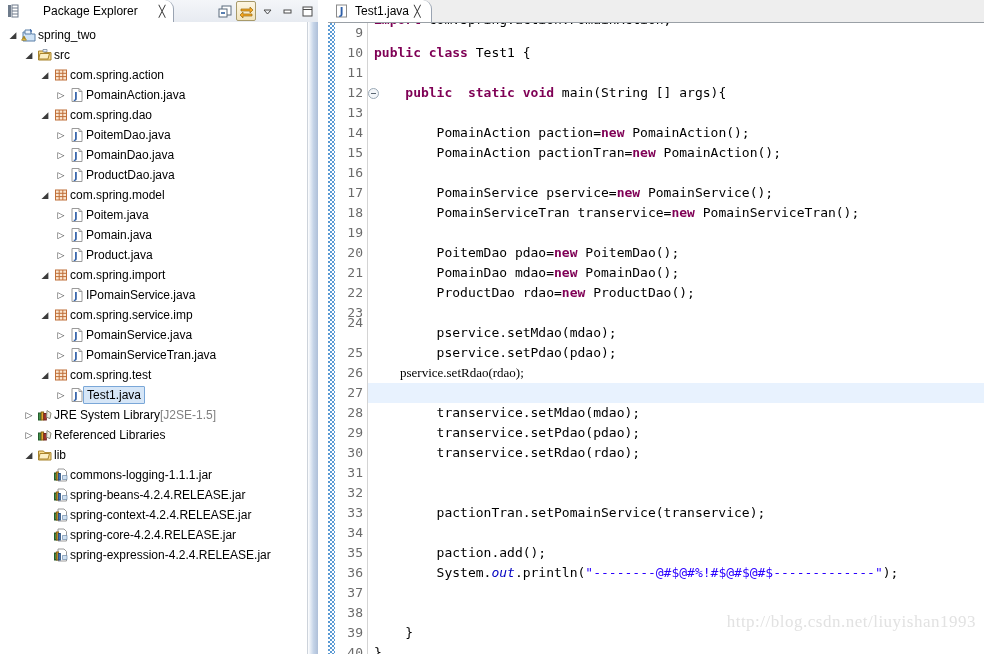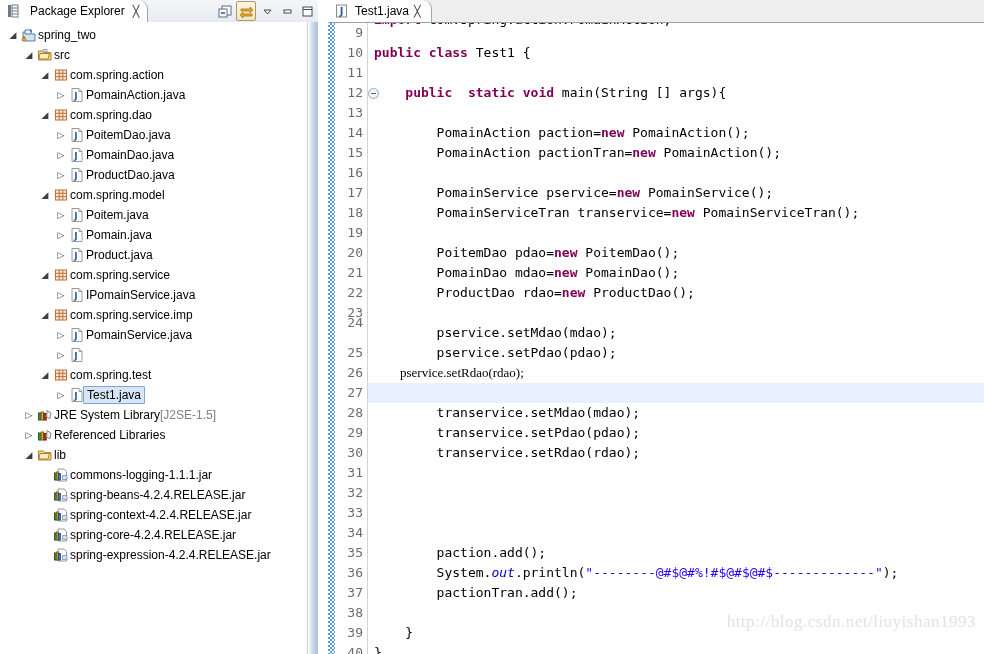--- a/index.html
+++ b/index.html
@@ -17,21 +17,21 @@
     background:#ffffff;
   }
   .ex-tabbar{
     position:relative;height:22px;
     background:linear-gradient(#f4f6f9,#e7ebf1);
     border-bottom:1px solid #b6bcc6;
   }
   .ex-tab{
     position:absolute;left:0;top:0;height:22px;
     padding:0 8px 0 4px;
-    display:flex;align-items:center;gap:8px;
+    display:flex;align-items:center;gap:21px;
     background:#ffffff;
     border-right:1px solid #9aa4b2;
     border-bottom:2px solid #3a6ea5;
     border-top-right-radius:9px;
   }
   .ex-tab-title{font-size:12px;color:#000;white-space:nowrap;}
   .tab-close{font-size:11px;color:#333;cursor:default;line-height:1;}
   .ex-tools{
     position:absolute;right:2px;top:1px;height:20px;
     display:flex;align-items:center;gap:2px;
@@ -351,21 +351,21 @@
             <span class="arrow" style="margin-left: 38px;">◢</span>
             <span class="ico">
               <svg width="16" height="16" viewBox="0 0 16 16">
                 <rect x="2.5" y="3" width="11" height="10" fill="#fbe6cf" stroke="#c0703a"></rect>
                 <line x1="2.5" y1="6.3" x2="13.5" y2="6.3" stroke="#c0703a"></line>
                 <line x1="2.5" y1="9.6" x2="13.5" y2="9.6" stroke="#c0703a"></line>
                 <line x1="6.2" y1="3" x2="6.2" y2="13" stroke="#c0703a"></line>
                 <line x1="9.8" y1="3" x2="9.8" y2="13" stroke="#c0703a"></line>
               </svg>
             </span>
-            <span class="lbl">com.spring.service</span>
+            <span class="lbl">com.spring.import</span>
           </div>
           <div class="row">
             <span class="arrow" style="margin-left: 54px;">▷</span>
             <span class="ico">
               <svg width="16" height="16" viewBox="0 0 16 16">
                 <path d="M3 1.5h7l3 3v10H3z" fill="#ffffff" stroke="#9a9a9a"></path>
                 <path d="M10 1.5v3h3" fill="none" stroke="#9a9a9a"></path>
                 <text x="7" y="11.5" font-family="DejaVu Sans" font-size="9" font-weight="bold" fill="#2f5fa8" text-anchor="middle">J</text>
               </svg>
             </span>
@@ -397,20 +397,21 @@
           </div>
           <div class="row">
             <span class="arrow" style="margin-left: 54px;">▷</span>
             <span class="ico">
               <svg width="16" height="16" viewBox="0 0 16 16">
                 <path d="M3 1.5h7l3 3v10H3z" fill="#ffffff" stroke="#9a9a9a"></path>
                 <path d="M10 1.5v3h3" fill="none" stroke="#9a9a9a"></path>
                 <text x="7" y="11.5" font-family="DejaVu Sans" font-size="9" font-weight="bold" fill="#2f5fa8" text-anchor="middle">J</text>
               </svg>
             </span>
+            <span class="lbl">PomainServiceTran.java</span>
           </div>
           <div class="row">
             <span class="arrow" style="margin-left: 38px;">◢</span>
             <span class="ico">
               <svg width="16" height="16" viewBox="0 0 16 16">
                 <rect x="2.5" y="3" width="11" height="10" fill="#fbe6cf" stroke="#c0703a"></rect>
                 <line x1="2.5" y1="6.3" x2="13.5" y2="6.3" stroke="#c0703a"></line>
                 <line x1="2.5" y1="9.6" x2="13.5" y2="9.6" stroke="#c0703a"></line>
                 <line x1="6.2" y1="3" x2="6.2" y2="13" stroke="#c0703a"></line>
                 <line x1="9.8" y1="3" x2="9.8" y2="13" stroke="#c0703a"></line>
@@ -610,24 +611,24 @@
           <div class="cl" style="top: 260px;">        ProductDao rdao=<span class="kw">new</span> ProductDao();</div>
           <div class="cl" style="top: 280px;"></div>
           <div class="cl" style="top: 300px;">        pservice.setMdao(mdao);</div>
           <div class="cl" style="top: 320px;">        pservice.setPdao(pdao);</div>
           <div class="cl" style="top: 340px; font-family: Liberation Serif, serif;">        pservice.setRdao(rdao);</div>
           <div class="cl" style="top: 360px;"></div>
           <div class="cl" style="top: 380px;">        transervice.setMdao(mdao);</div>
           <div class="cl" style="top: 400px;">        transervice.setPdao(pdao);</div>
           <div class="cl" style="top: 420px;">        transervice.setRdao(rdao);</div>
           <div class="cl" style="top: 440px;"></div>
+          <div class="cl" style="top: 480px;">        pactionTran.setPomainService(transervice);</div>
           <div class="cl" style="top: 500px;"></div>
           <div class="cl" style="top: 520px;">        paction.add();</div>
           <div class="cl" style="top: 540px;">        System.<span class="fld">out</span>.println(<span class="str">"--------@#$@#%!#$@#$@#$-------------"</span>);</div>
-          <div class="cl" style="top: 560px;">        pactionTran.add();</div>
           <div class="cl" style="top: 580px;"></div>
           <div class="cl" style="top: 600px;">    }</div>
           <div class="cl" style="top: 620px;">}</div>
         </div>
       <div class="watermark">http://blog.csdn.net/liuyishan1993</div>
     </div>
   </div>
 </div>
 
 </body></html>

